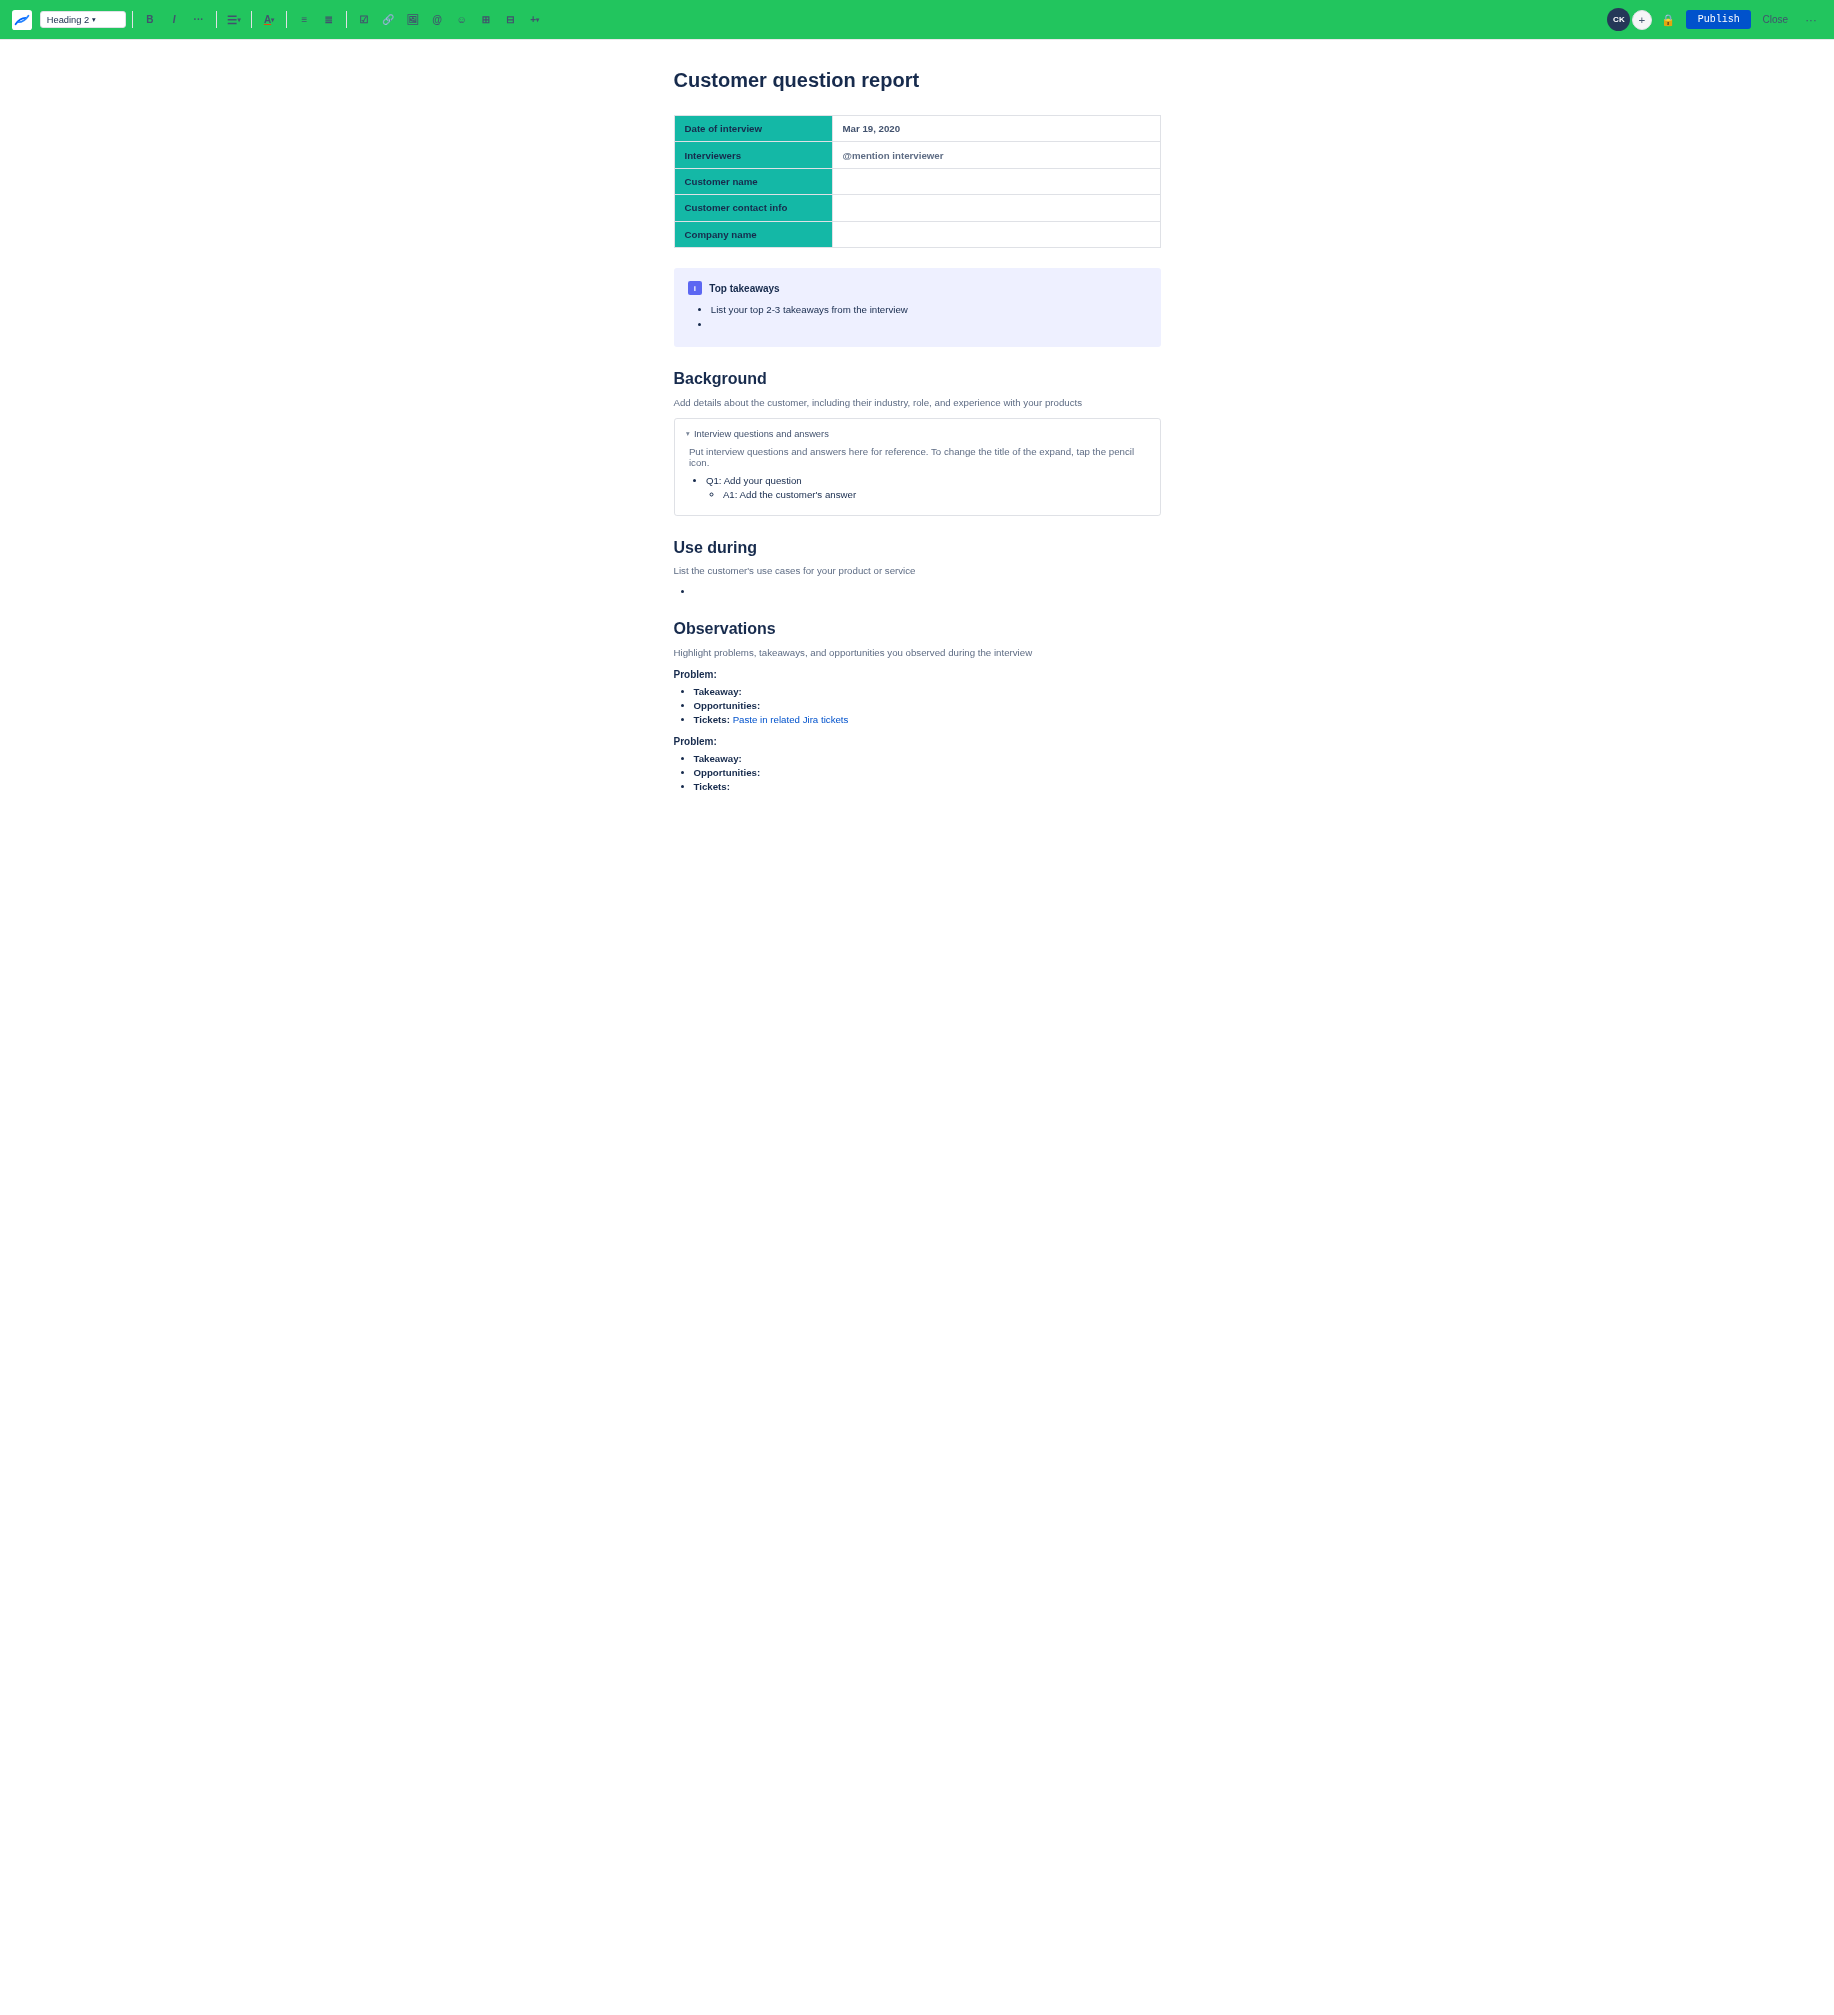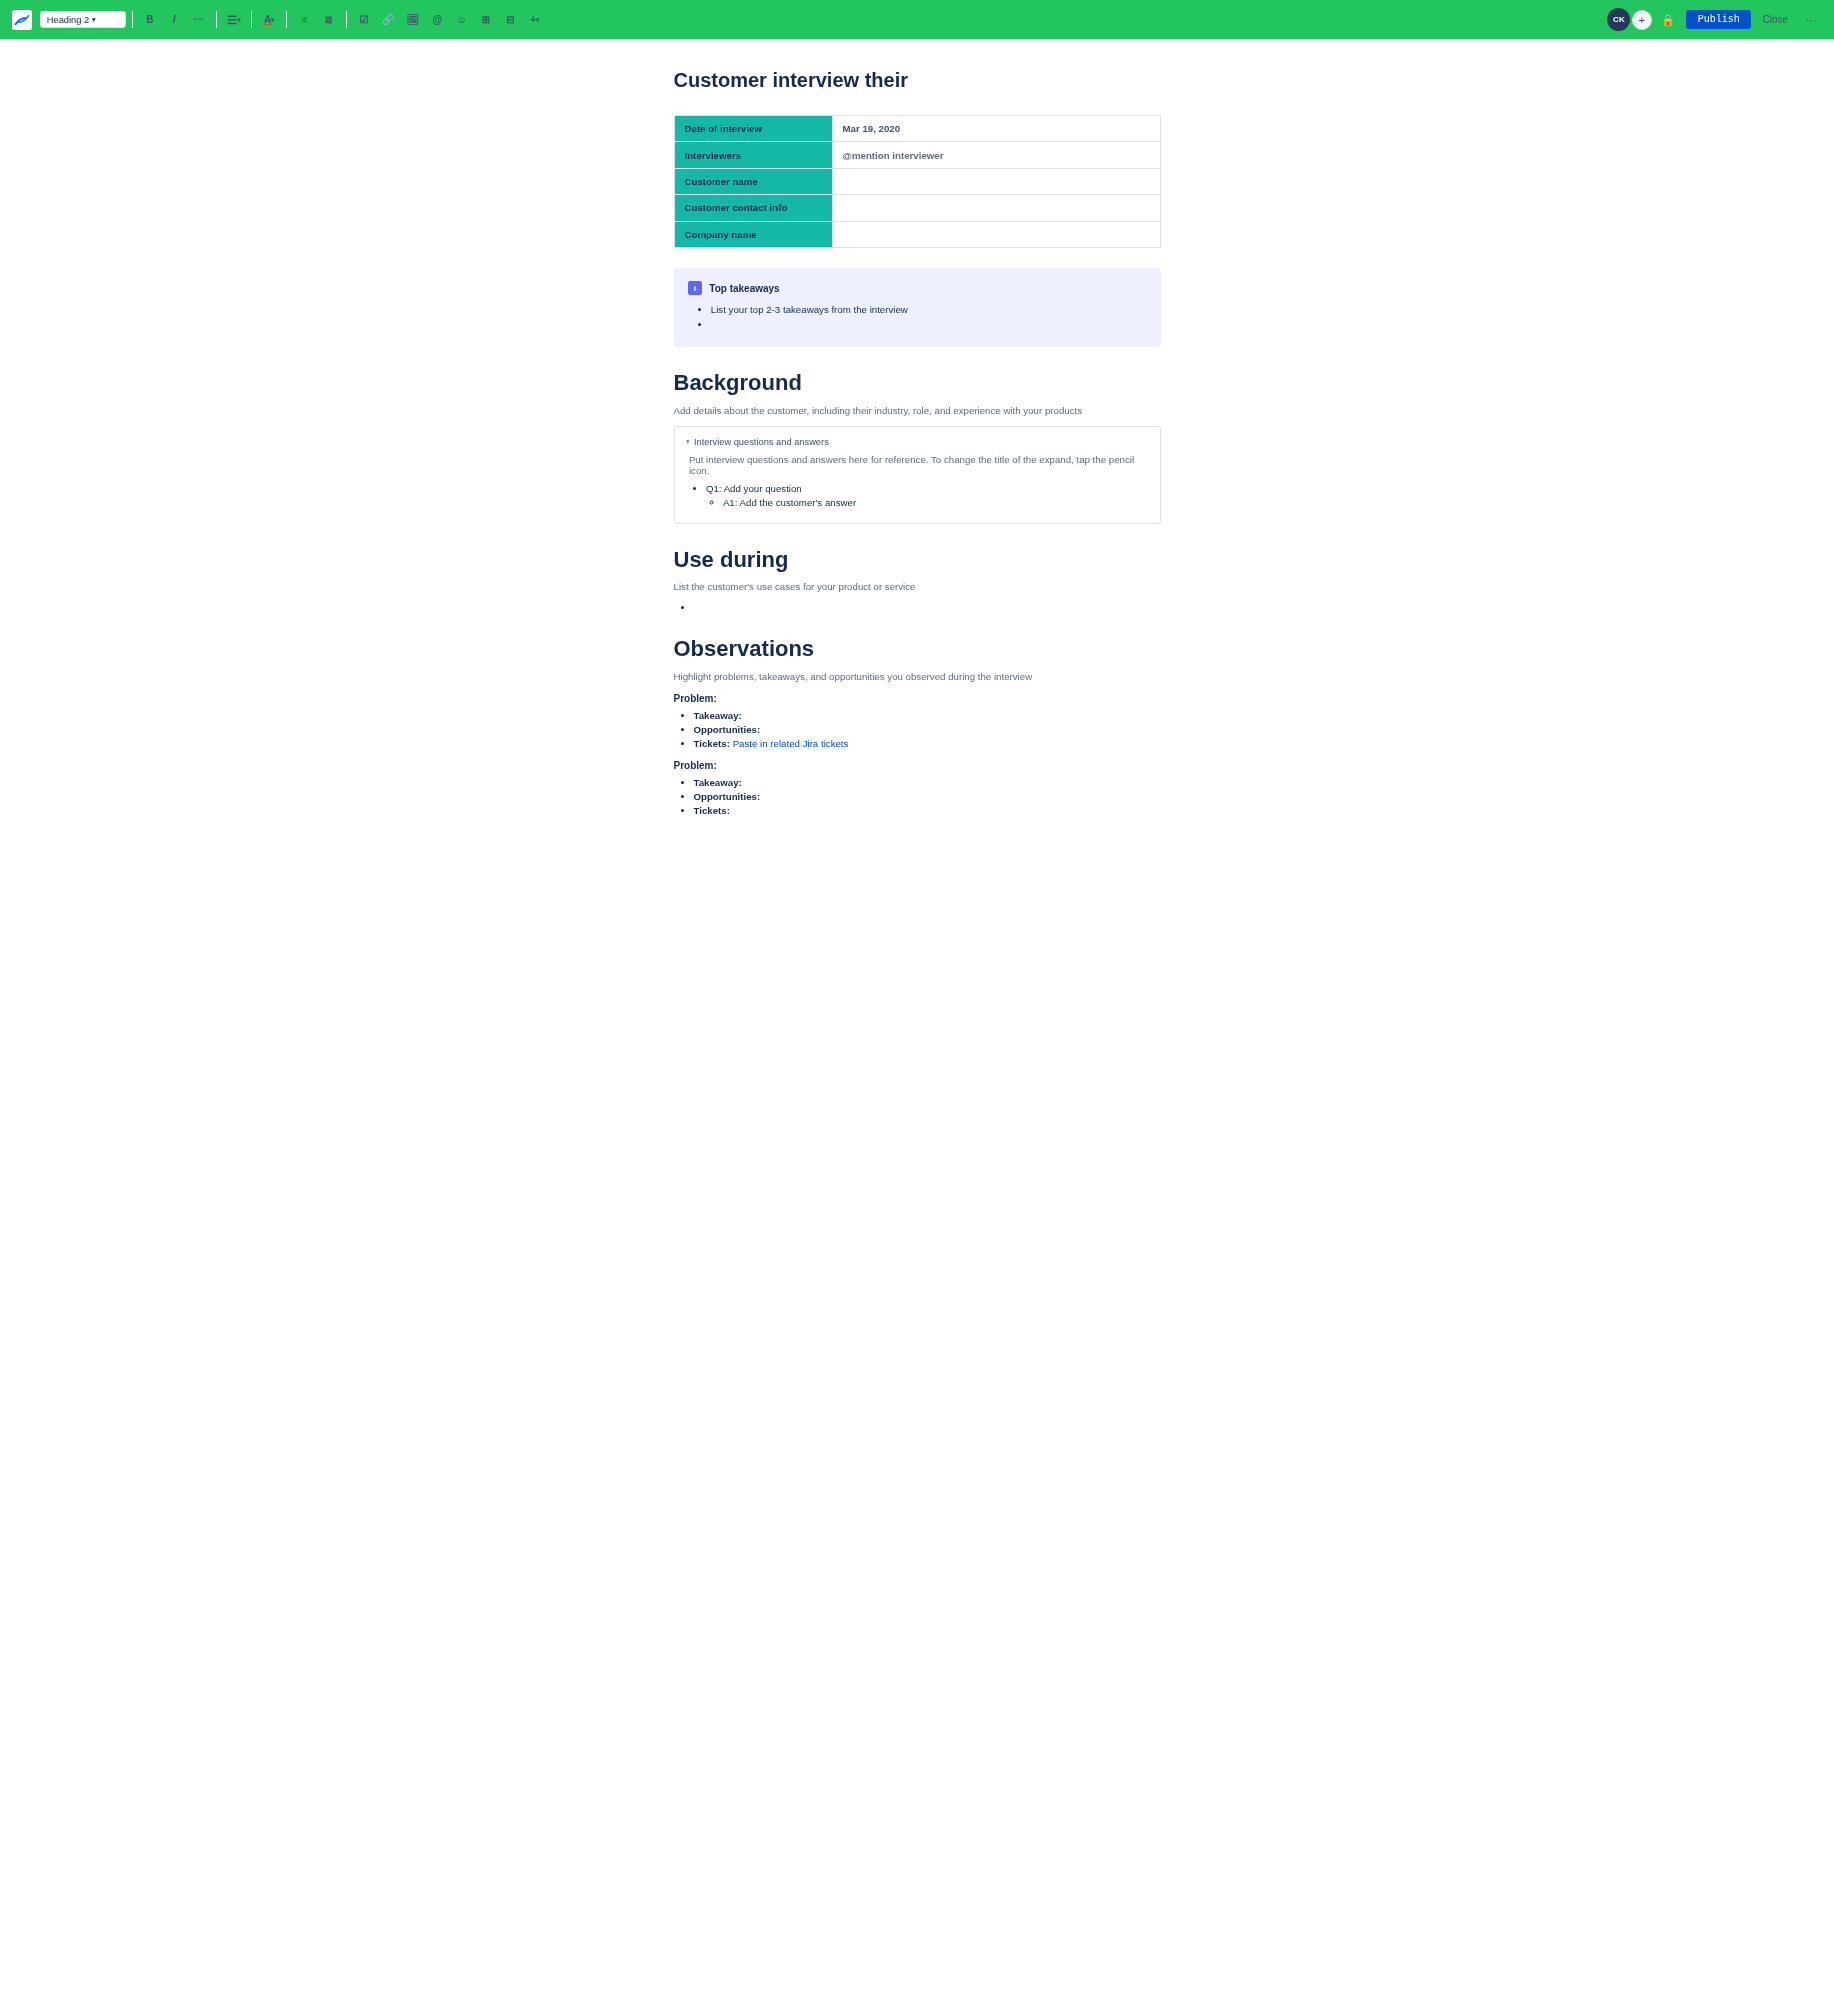--- a/index.html
+++ b/index.html
@@ -207,21 +207,21 @@
       list-style: disc;
     }
     .callout-list li {
       font-size: 9.7px;
       color: #172b4d;
       margin-bottom: 4.3px;
     }
 
     
     .section-heading {
-      font-size: 22px;
+      font-size: 16px;
       font-weight: 600;
       color: #172b4d;
       margin-bottom: 8.6px;
       margin-top: 22px;
     }
     .section-desc {
       font-size: 9.7px;
       color: #5e6c84;
       margin-bottom: 10px;
     }
@@ -412,21 +412,21 @@
     <button class="btn-publish">Publish</button>
     <button class="btn-close">Close</button>
     <button class="toolbar-icon-btn">
       <span>···</span>
     </button>
   </div>
 </div>
 
 <div class="content-area">
 
-  <h1 class="page-title">Customer interview their</h1>
+  <h1 class="page-title">Customer question report</h1>
 
   <table class="info-table">
     <tbody>
       <tr>
         <td>Date of interview</td>
         <td>Mar 19, 2020</td>
       </tr>
       <tr>
         <td>Interviewers</td>
         <td style="color:#5e6c84;">@mention interviewer</td>

